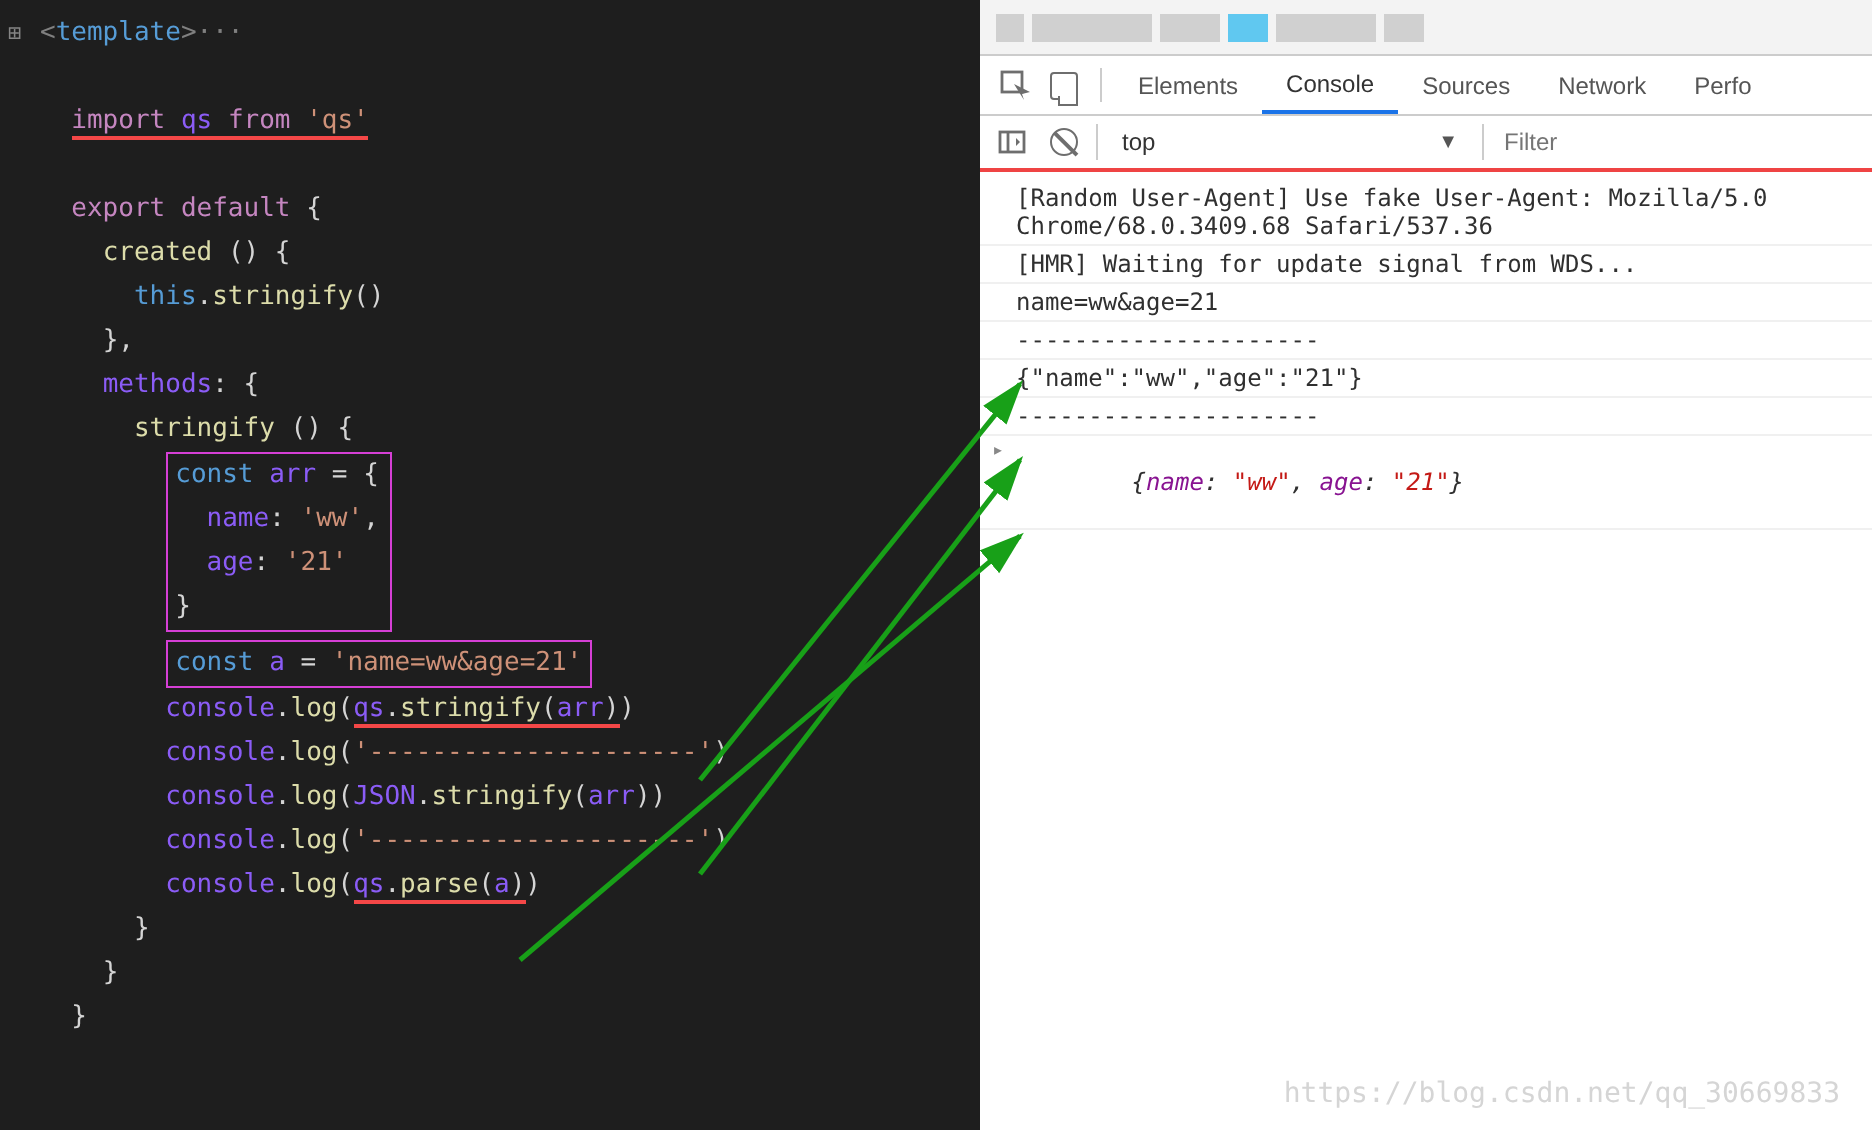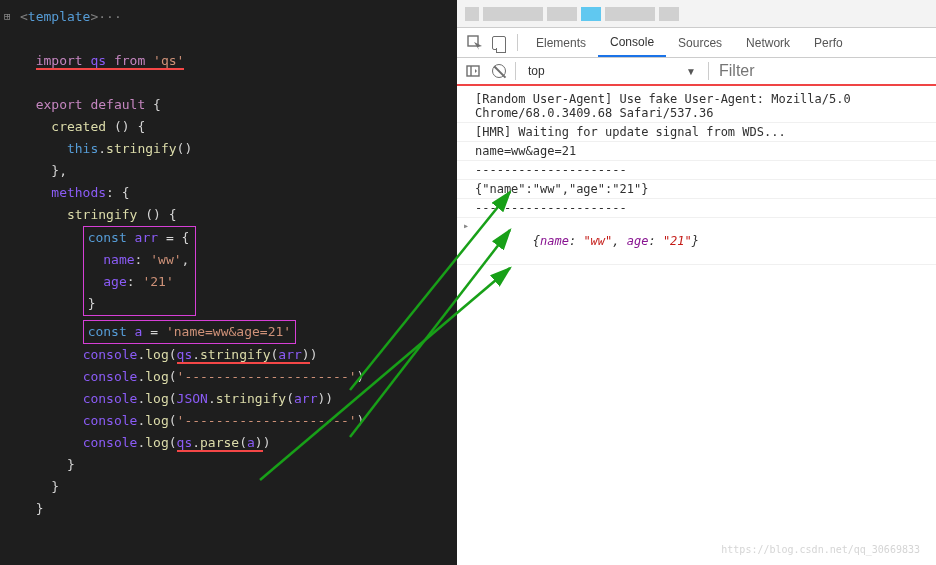--- a/index.html
+++ b/index.html
@@ -33,29 +33,29 @@
   .dt-tabs .icon .mob:after{ content:""; position:absolute; left:3px; bottom:-4px; width:8px; height:4px; background:#fff; border:1.5px solid #6e6e6e; border-top:none;}
   .dt-tabs .tab { padding: 0 12px; display:flex; align-items:center; color:#555; cursor:default; }
   .dt-tabs .tab.active { color:#333; border-bottom:2px solid #1a73e8; }
   .dt-sub { height:28px; display:flex; align-items:center; border-bottom:2px solid #ef4444; padding:0 6px; gap:6px; }
   .dt-sub .icon { width:20px; display:flex; align-items:center; justify-content:center; color:#6e6e6e; }
   .dt-sub .nosym { width:14px; height:14px; border:1.5px solid #6e6e6e; border-radius:50%; position:relative; }
   .dt-sub .nosym:after { content:""; position:absolute; width:16px; height:1.5px; background:#6e6e6e; top:6px; left:-1px; transform:rotate(45deg); }
   .dt-sub .ctx { flex: 0 0 180px; display:flex; align-items:center; justify-content:space-between; padding:2px 6px; color:#333; }
   .dt-sub .ctx .caret { font-size:10px; color:#555; }
   .dt-sub .sep { width:1px; height:18px; background:#ccc; }
-  .dt-sub input.filter { border:none; outline:none; flex:1; font-size:16px; color:#888; padding:2px 4px; }
+  .dt-sub input.filter { border:none; outline:none; flex:1; font-size:12px; color:#888; padding:2px 4px; }
   .dt-console { flex:1; padding:4px 0 0 0; font-family: Consolas, monospace; font-size:12px; color:#303030; position:relative; }
   .dt-console .msg { padding:2px 6px 2px 18px; border-bottom:1px solid #f0f0f0; white-space:pre; }
   .dt-console .caret-right { position:relative; }
   .dt-console .caret-right:before { content:"▸"; position:absolute; left:6px; color:#888; font-size:10px; top:2px; }
   .dt-console .obj .k { color:#881391; }
   .dt-console .obj .v  { color:#c41a16; }
   .dt-console .obj { font-style: italic; }
-  .watermark { position:absolute; bottom:10px; right:16px; color:#d5d5d5; font-size:10px; font-family:Consolas,monospace;}
+  .watermark { position:absolute; bottom:10px; right:16px; color:#d5d5d5; font-size:14px; font-family:Consolas,monospace;}
 
   
   svg.arrows { position:absolute; left:0; top:0; width:936px; height:565px; pointer-events:none; }
 </style>
 </head>
 <body>
 
 <div class="root">
 
   <div class="editor">

